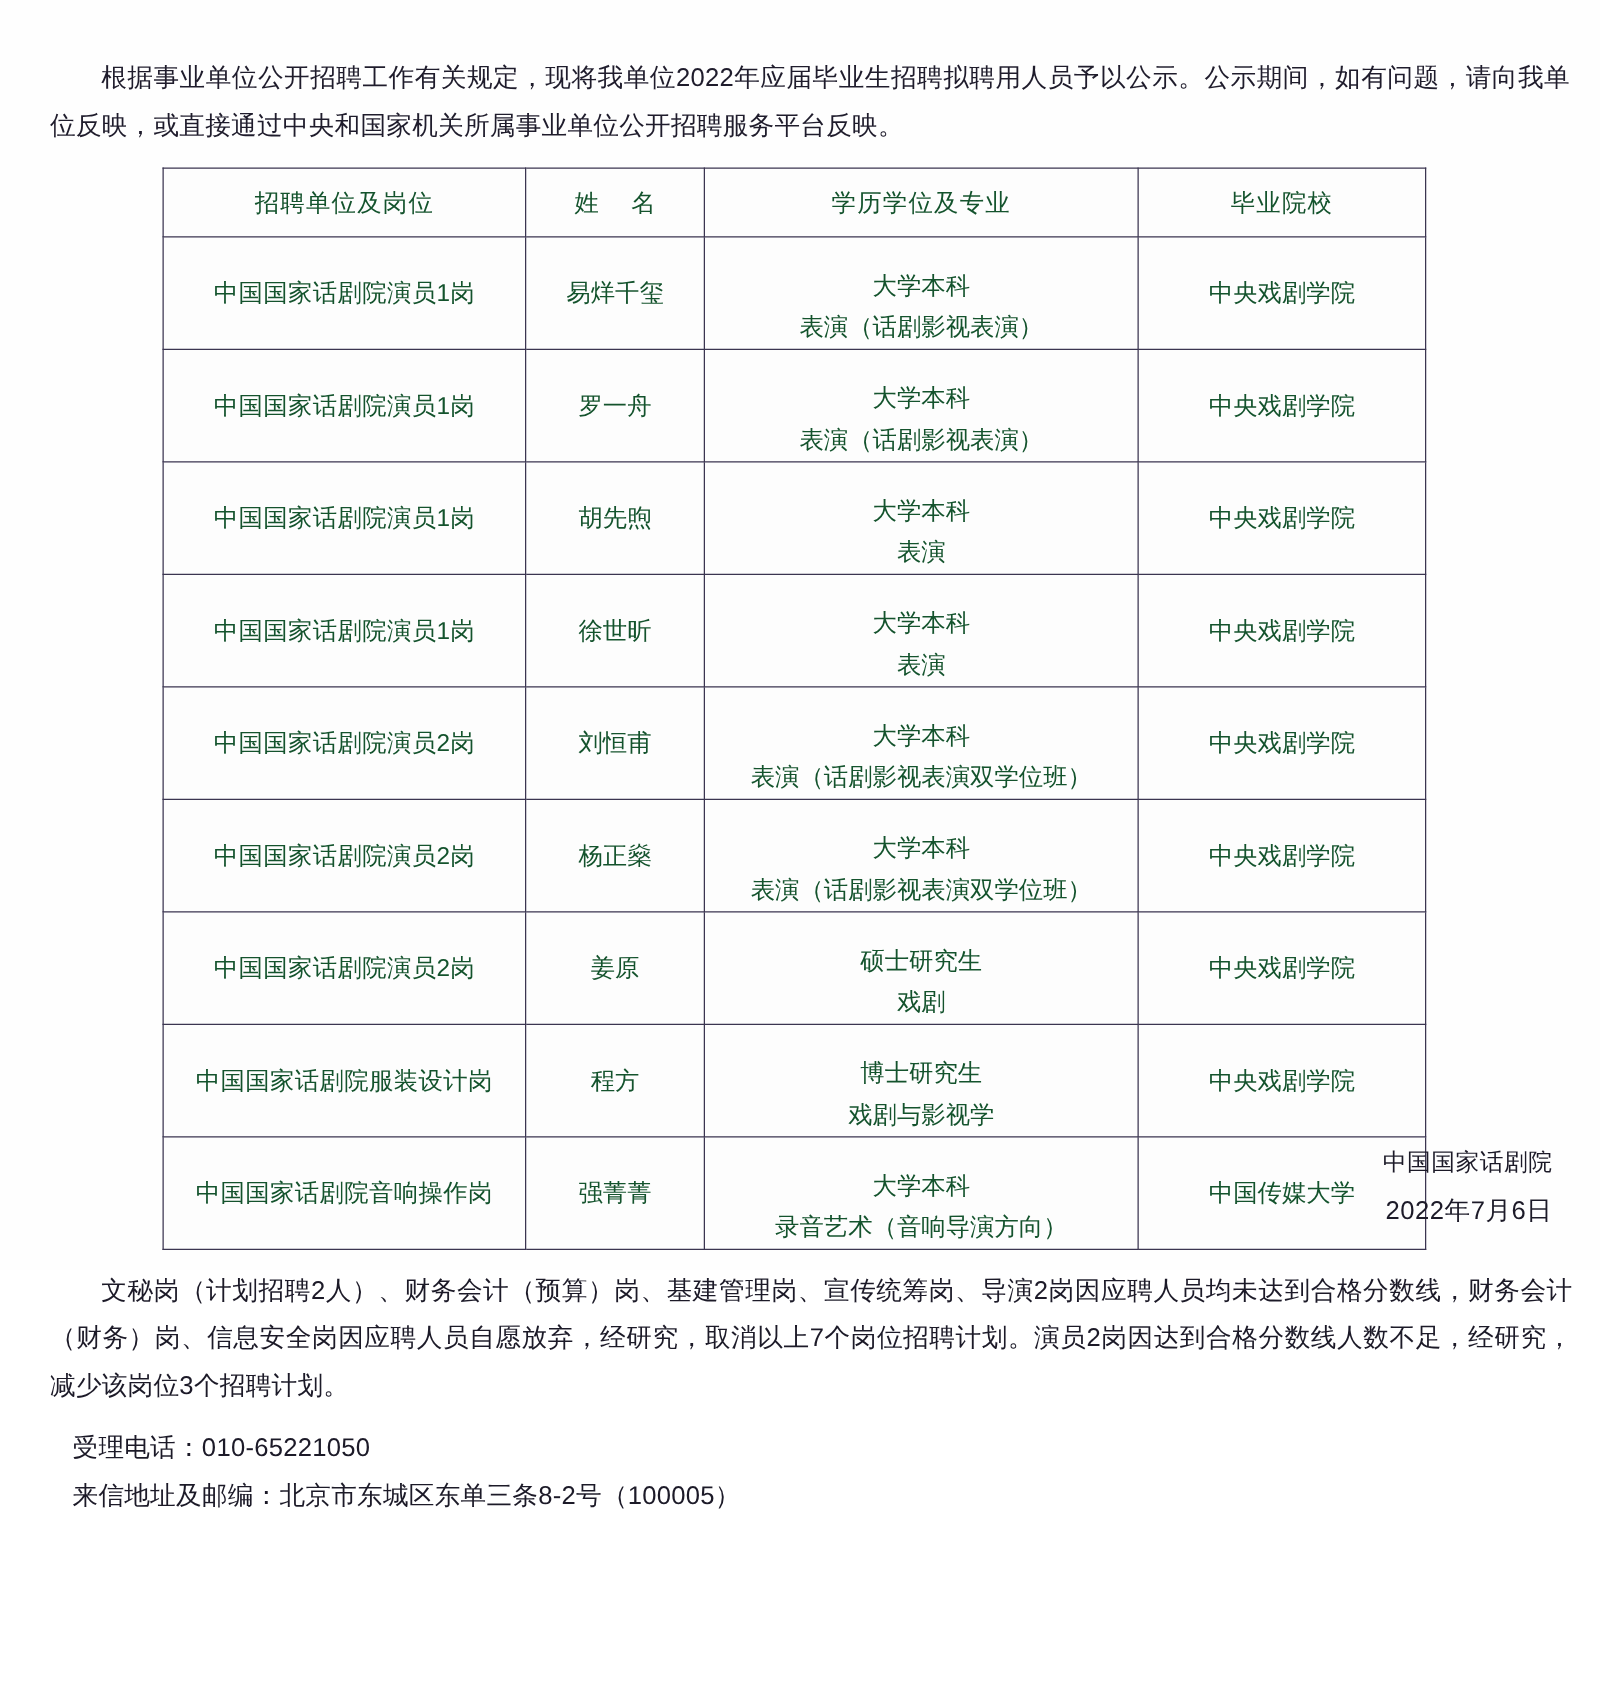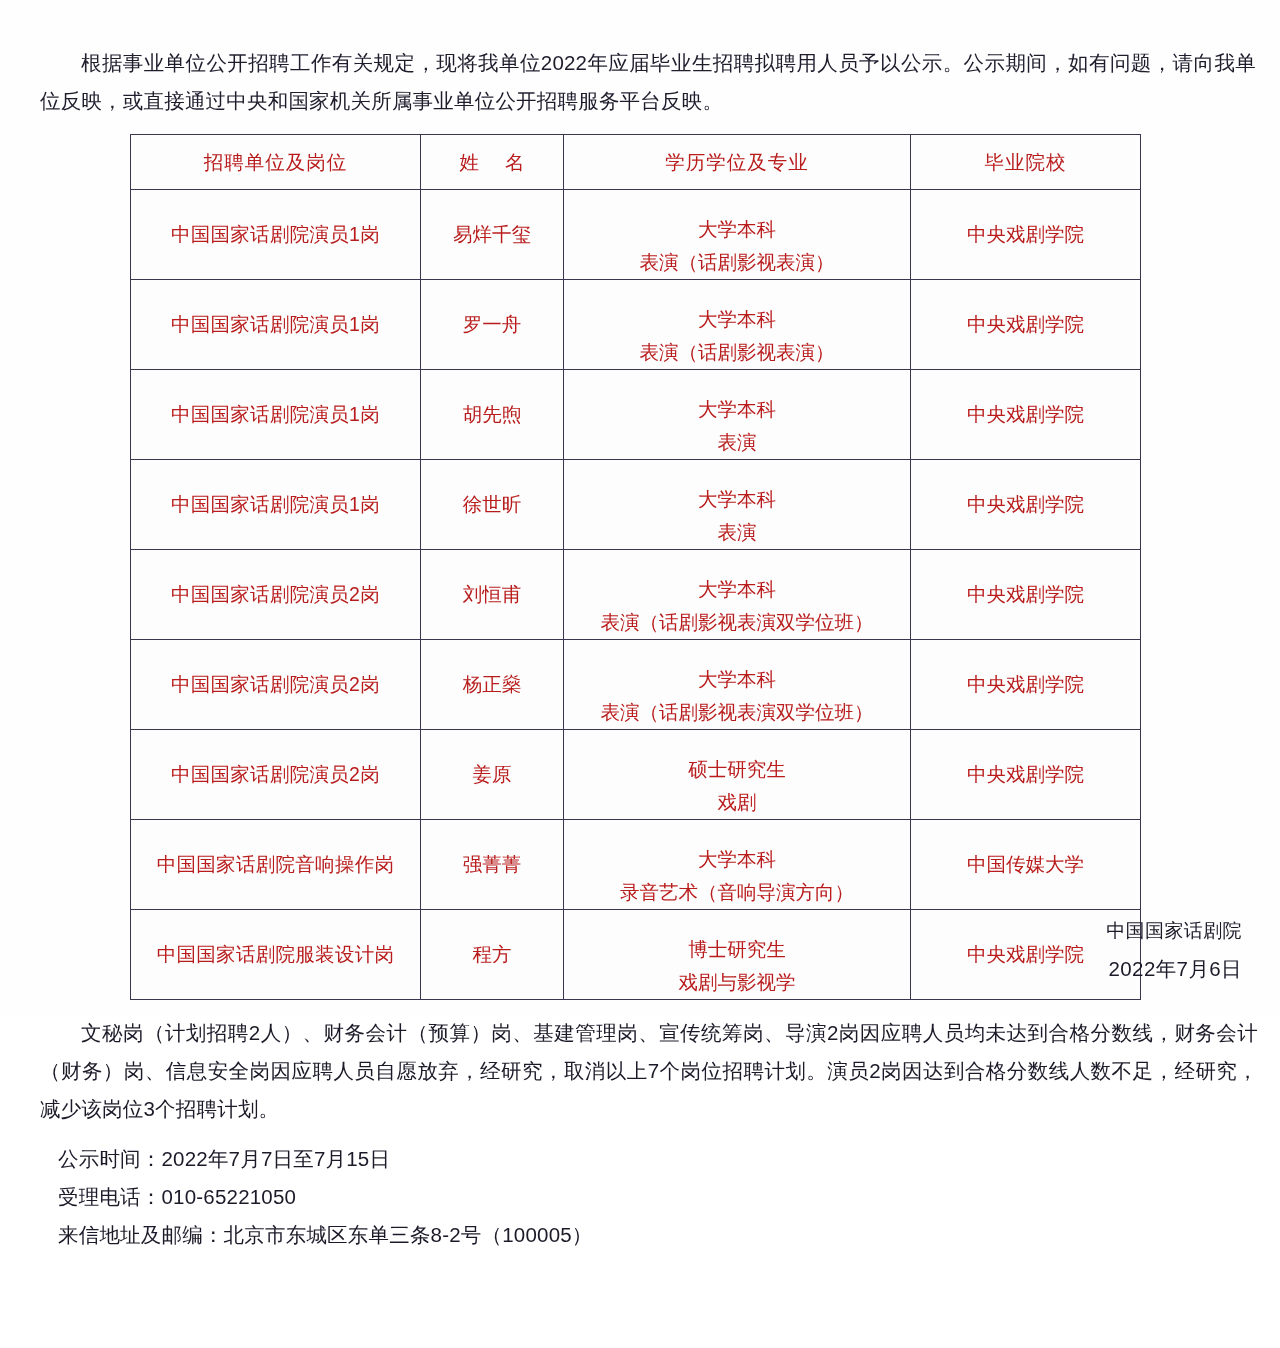--- a/index.html
+++ b/index.html
@@ -54,21 +54,21 @@
   table.roster col.c3 { width: 347px; }
   table.roster col.c4 { width: 230px; }
 
   table.roster th,
   table.roster td {
     border: 1.6px solid #3b3550;
     text-align: center;
     vertical-align: middle;
     font-weight: normal;
     font-size: 19.5px;
-    color: #b91c1c;
+    color: #14532d;
     padding: 0 4px;
   }
   table.roster thead th {
     height: 54px;
     letter-spacing: 1px;
   }
   table.roster thead th.name-head {
     letter-spacing: 0;
   }
   table.roster thead th.name-head .sp {
@@ -219,45 +219,44 @@
           <tr>
             <td class="unit">中国国家话剧院演员2岗</td>
             <td>姜原</td>
             <td class="major">
               <span class="deg">硕士研究生</span>
               <span class="fld">戏剧</span>
             </td>
             <td>中央戏剧学院</td>
           </tr>
           <tr>
+            <td class="unit">中国国家话剧院服装设计岗</td>
+            <td>程方</td>
+            <td class="major">
+              <span class="deg">博士研究生</span>
+              <span class="fld">戏剧与影视学</span>
+            </td>
+            <td>中央戏剧学院</td>
+          </tr>
+          <tr>
             <td class="unit">中国国家话剧院音响操作岗</td>
             <td>强菁菁</td>
             <td class="major">
               <span class="deg">大学本科</span>
               <span class="fld">录音艺术（音响导演方向）</span>
             </td>
             <td>中国传媒大学</td>
-          </tr>
-          <tr>
-            <td class="unit">中国国家话剧院服装设计岗</td>
-            <td>程方</td>
-            <td class="major">
-              <span class="deg">博士研究生</span>
-              <span class="fld">戏剧与影视学</span>
-            </td>
-            <td>中央戏剧学院</td>
           </tr>
         </tbody>
     </table>
   </div>
 
   <p class="notes">文秘岗（计划招聘2人）、财务会计（预算）岗、基建管理岗、宣传统筹岗、导演2岗因应聘人员均未达到合格分数线，财务会计（财务）岗、信息安全岗因应聘人员自愿放弃，经研究，取消以上7个岗位招聘计划。演员2岗因达到合格分数线人数不足，经研究，减少该岗位3个招聘计划。</p>
 
   <ul class="meta-list" id="meta-list">
-      <li>公示时间：2022年7月7日至7月15日</li>
       <li>受理电话：010-65221050</li>
       <li>来信地址及邮编：北京市东城区东单三条8-2号（100005）</li>
     </ul>
 
   <div class="signature">
     <div class="org">中国国家话剧院</div>
     <div class="date">2022年7月6日</div>
   </div>
 
 </div>

